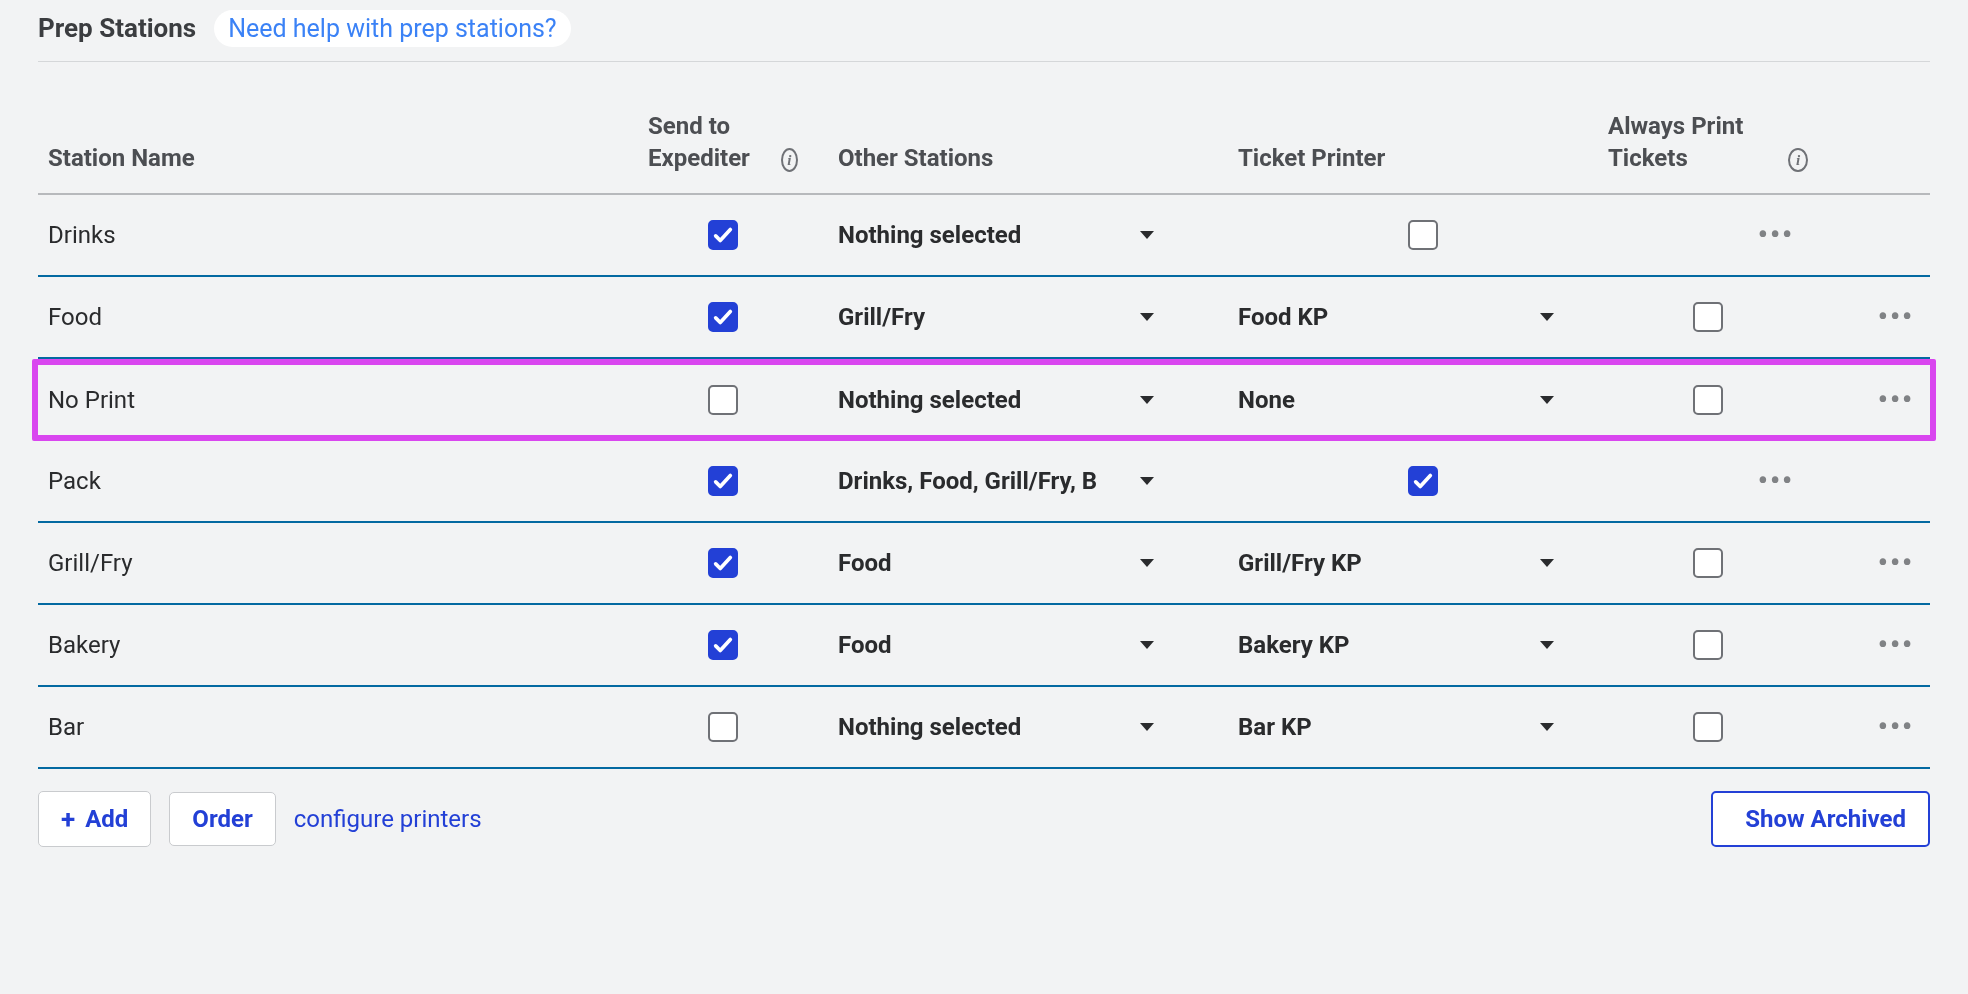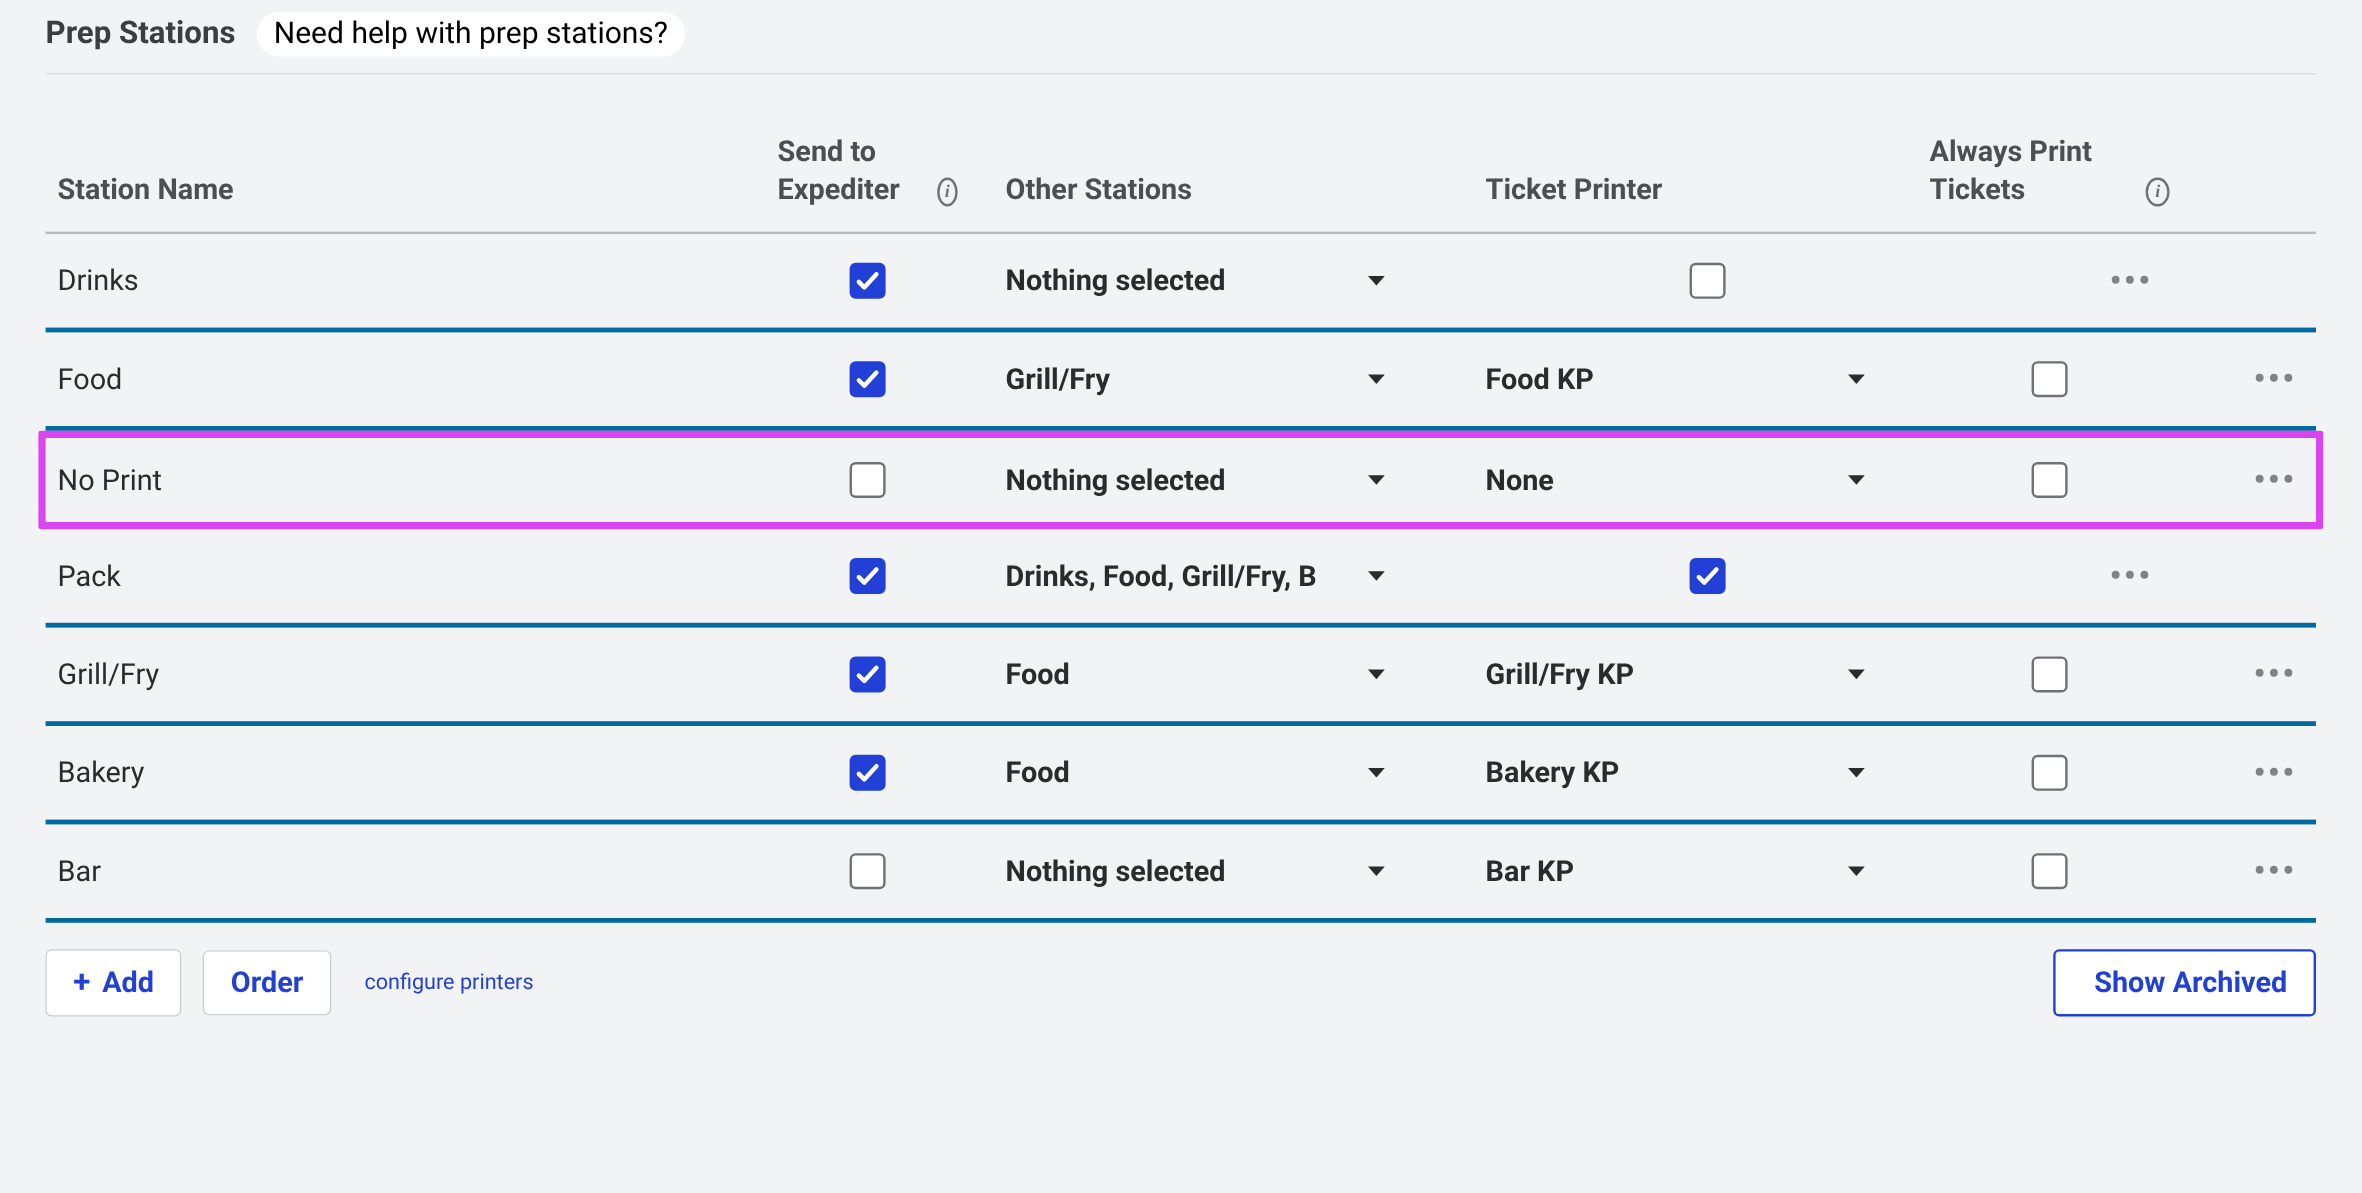--- a/index.html
+++ b/index.html
@@ -18,21 +18,21 @@
     border-bottom: 1px solid #d5d7d9;
     margin-bottom: 48px;
   }
   .page-title {
     font-size: 26px;
     font-weight: 700;
     color: #3b3d40;
   }
   .help-link {
     background: #fff;
-    color: #000000;
+    color: #3b82f6;
     font-size: 25px;
     padding: 4px 14px;
     border-radius: 20px;
     cursor: pointer;
   }
   .table { width: 100%; }
   .thead {
     display: grid;
     grid-template-columns: 600px 190px 400px 370px 200px 120px;
     align-items: end;
@@ -60,21 +60,21 @@
     font-family: Georgia, serif;
     position: relative;
     top: -3px;
   }
   .tr {
     display: grid;
     grid-template-columns: 600px 190px 400px 370px 200px 120px;
     align-items: center;
     min-height: 82px;
     padding: 0 10px;
-    border-bottom: 4px solid #0369a1;
+    border-bottom: 2px solid #0369a1;
   }
   .tr.highlight {
     border: 6px solid #d946ef;
     border-radius: 2px;
     margin-left:-6px;
     margin-right:-6px;
   }
   .cell { display:flex; align-items:center; }
   .cell.name { font-size: 24px; color:#2a2b2d; }
   .cell.exp { justify-content:center; padding-right:40px; }
@@ -140,23 +140,22 @@
   }
   .btn.outline-blue {
     border:2px solid #2340d6;
     padding-left:32px;
   }
   .plus {
     font-size:26px; font-weight:700; color:#2340d6;
   }
   .link-text {
     color:#2340d6;
-    font-size:18px;
-    cursor:pointer;
-    margin-left:10px;
+    font-size:24px;
+    cursor:pointer;
   }
   .spacer { flex:1; }
   .th.center-col { justify-content:flex-end; padding-right:40px; }
   .th.always-col { justify-content:center; text-align:left; }
 </style>
 </head>
 <body>
 
 <div class="header-row">
   <div class="page-title">Prep Stations</div>

